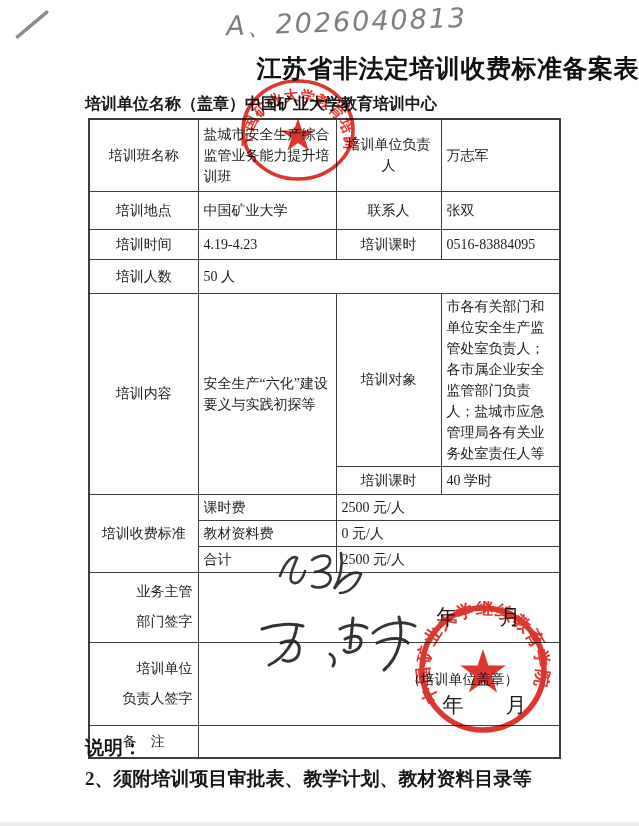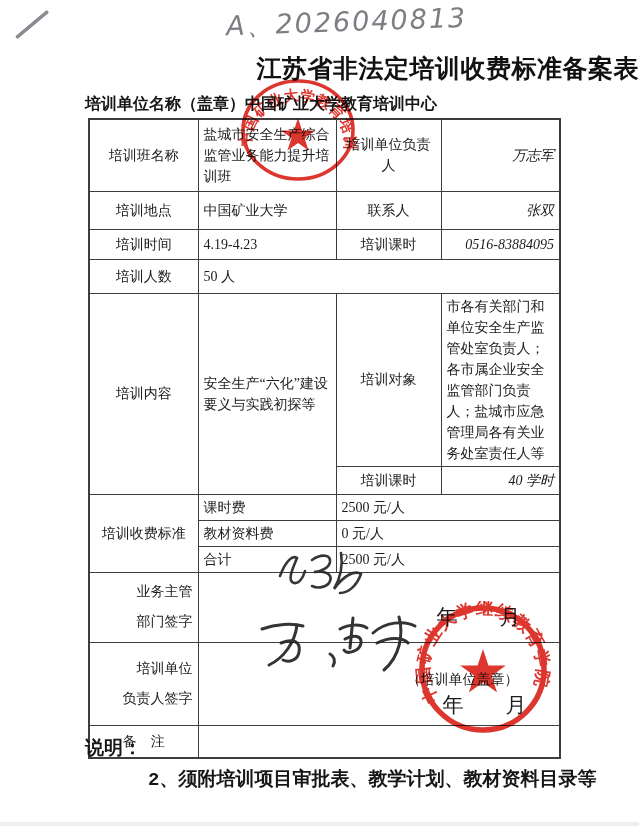--- a/index.html
+++ b/index.html
@@ -16,31 +16,31 @@
   .title{position:absolute;left:0;top:52px;width:100%;text-align:right;
          font-size:25px;font-weight:bold;letter-spacing:0.5px;color:#111;}
   .unit-line{position:absolute;left:85px;top:94px;font-size:16px;font-weight:bold;color:#161616;}
   
   table.form{position:absolute;left:88px;top:118px;width:471px;border-collapse:collapse;
              table-layout:fixed;border:2px solid #3d3d3d;font-size:14px;}
   table.form td{border:1px solid #3d3d3d;padding:2px 5px;line-height:21px;
                 vertical-align:middle;overflow:hidden;}
   td.lbl{text-align:center;}
   td.val{text-align:left;padding-left:9px;}
-  td.valc{text-align:right;font-style:italic;}
+  td.valc{text-align:left;}
   td.aud{line-height:20.5px;padding:4px 7px;}
   .two-line div{line-height:30px;text-align:right;}
   .signcell{position:relative;}
   .date-line{position:absolute;white-space:nowrap;font-size:21px;}
   .seal-note{position:absolute;white-space:nowrap;font-size:14px;}
   
   .notes{position:absolute;left:85px;top:735px;font-size:19px;font-weight:bold;color:#161616;}
   .notes .row{display:flex;margin-bottom:5px;}
   .notes .prefix{width:63px;}
-  .notes .indent{margin-left:63px;font-family:Liberation Mono, monospace;}
+  .notes .indent{}
   
   .overlay{position:absolute;pointer-events:none;}
   .stamp{mix-blend-mode:multiply;opacity:0.92;}
   .bottom-strip{position:absolute;left:0;bottom:0;width:100%;height:4px;background:#eceeef;}
 </style>
 </head>
 <body>
 
 <div class="page">
 

